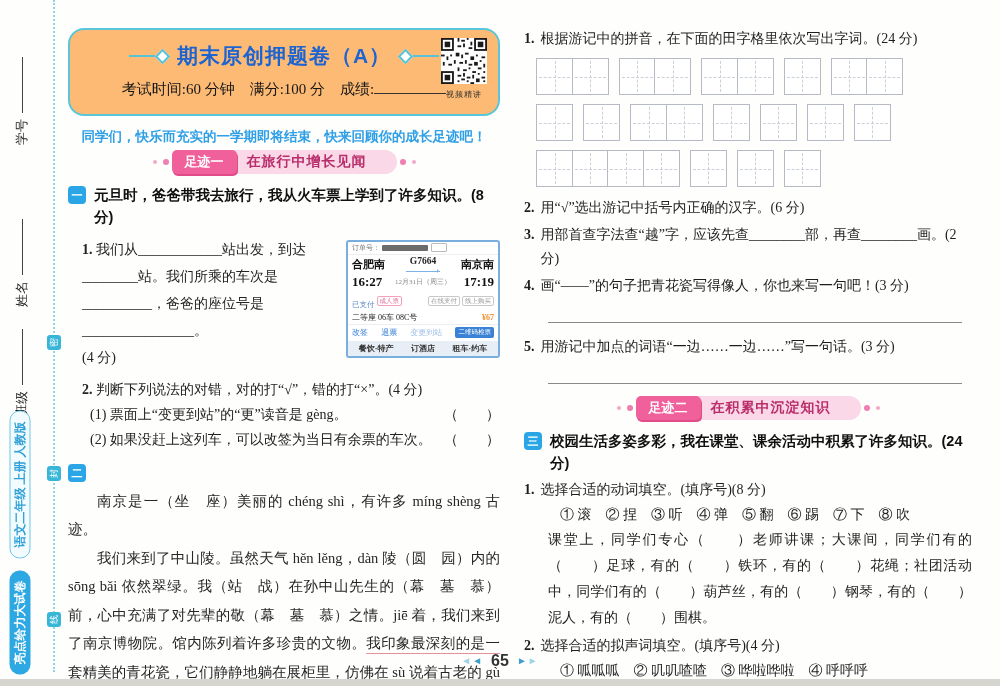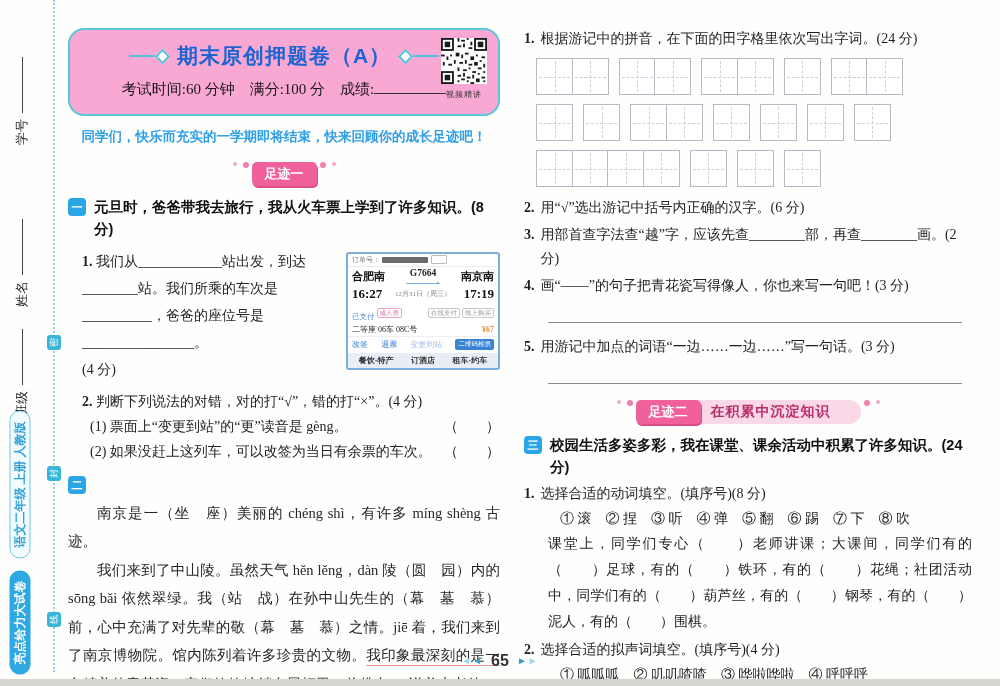--- a/index.html
+++ b/index.html
@@ -16,35 +16,35 @@
             color:#fff;font-size:9px;line-height:15px;text-align:center;}
   .seal-box span{display:inline-block;transform:rotate(-90deg);}
   .series-badge{background:#2da8e2;color:#fff;font-weight:700;font-size:12px;padding:2px 10px;border-radius:10px;}
   .book-info{border:1px solid #6ec6e6;color:#2da0d8;font-weight:700;font-size:12px;padding:1px 10px;border-radius:10px;margin-left:6px;background:#f2fbfe;}
 
   
   .col-left{position:absolute;left:68px;top:28px;width:432px;}
   .col-right{position:absolute;left:524px;top:24px;width:448px;}
 
   
-  .hd-box{position:relative;height:84px;border:2.5px solid #59c6da;border-radius:16px;background:#f9a8d4;}
+  .hd-box{position:relative;height:84px;border:2.5px solid #59c6da;border-radius:16px;background:#fdba74;}
   .hd-title-row{display:flex;justify-content:center;align-items:center;gap:9px;margin-top:12px;}
   .hd-title{font-size:21px;font-weight:700;color:#1b64d2;letter-spacing:1px;}
   .deco{display:flex;align-items:center;gap:2px;}
   .deco .dl{display:inline-block;width:26px;height:2px;background:#56c2d8;}
   .deco .ds{display:inline-block;width:7px;height:7px;background:#fff;border:2px solid #56c2d8;transform:rotate(45deg);}
   .hd-info{margin-top:10px;text-align:center;font-family:"Liberation Serif",serif;font-size:15px;color:#161616;}
   .hd-blank{display:inline-block;width:72px;border-bottom:1px solid #333;height:12px;}
   .qr-wrap{position:absolute;right:9px;top:8px;width:50px;text-align:center;}
   .qr-cap{font-family:"Liberation Serif",serif;font-size:8px;color:#333;letter-spacing:1px;margin-top:1px;}
 
   .welcome{margin-top:12px;text-align:center;font-size:13.5px;font-weight:700;color:#2f9fe6;}
 
   
-  .badge-row{display:flex;justify-content:center;align-items:flex-start;margin-top:16px;}
+  .badge-row{display:flex;justify-content:center;align-items:center;margin-top:4px;}
   .bdot{width:4px;height:4px;border-radius:50%;background:#f2a9c9;margin:0 3px;}
   .bdot.big{width:6px;height:6px;background:#ee7fb0;}
   .badge-tag{position:relative;z-index:1;background:#f0609b;color:#fff;font-weight:700;font-size:13px;
              padding:3px 13px;border-radius:5px;box-shadow:1px 2px 0 #e14b88;}
   .badge-pill{background:#fad8e7;color:#b92d6a;font-weight:700;font-size:14px;letter-spacing:1px;
               padding:3px 30px 3px 20px;border-radius:4px 18px 18px 4px;margin-left:-10px;}
 
   
   .sec{display:flex;align-items:flex-start;gap:8px;margin-top:11px;}
   .sec-ico{flex:0 0 auto;width:18px;height:18px;background:#2aa6e6;border-radius:4px;color:#fff;
@@ -223,20 +223,21 @@
         <div class="qr-cap">视频精讲</div>
       </div>
     </div>
 
     <div class="welcome">同学们，快乐而充实的一学期即将结束，快来回顾你的成长足迹吧！</div>
 
     <div class="badge-row">
       <span class="bdot"></span>
         <span class="bdot big"></span>
       <span class="badge-tag">足迹一</span>
+      <span class="badge-pill">在旅行中增长见闻</span>
       <span class="bdot big"></span>
         <span class="bdot"></span>
     </div>
 
     <div class="sec">
       <span class="sec-ico">一</span>
       <span class="sec-t">元旦时，爸爸带我去旅行，我从火车票上学到了许多知识。(8 分)</span>
     </div>
 
     <div class="q1-block serif">

